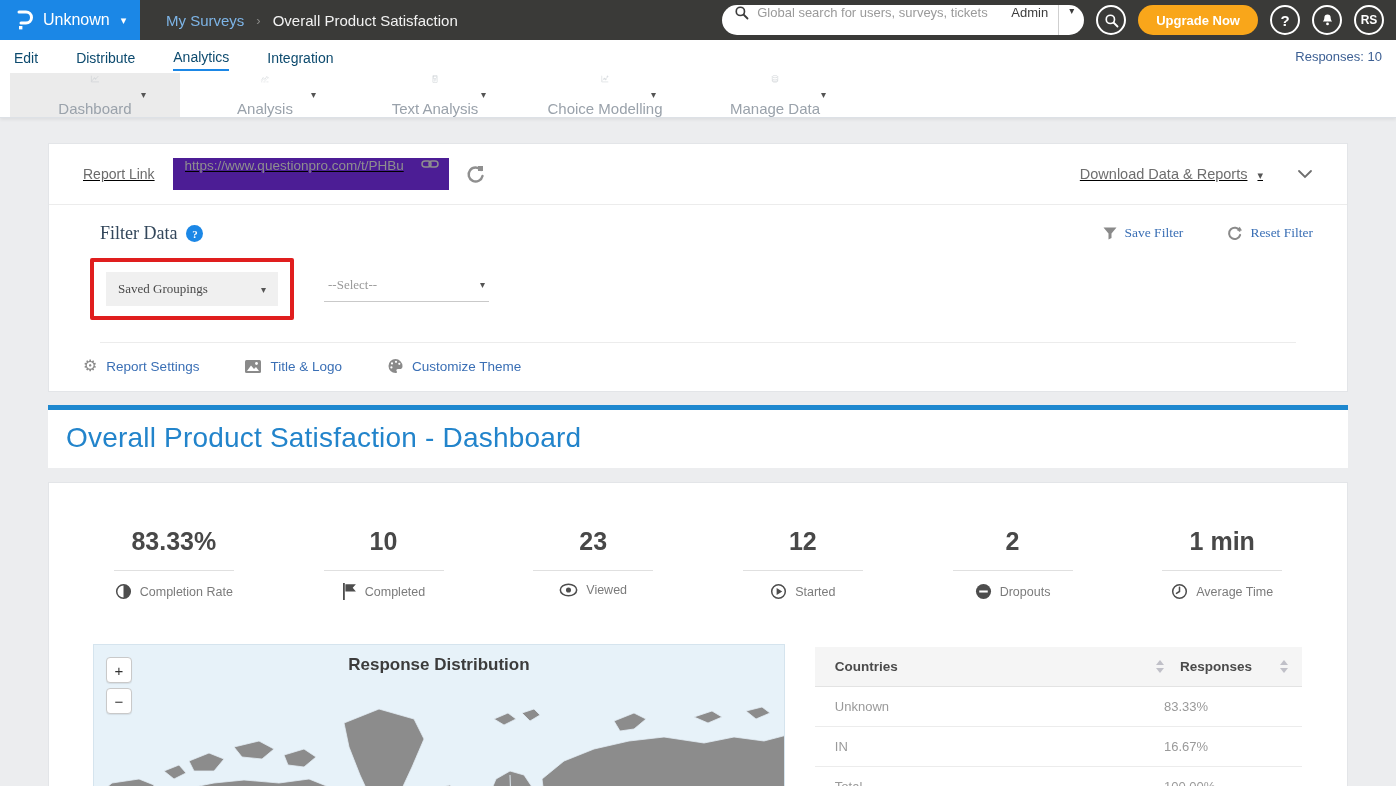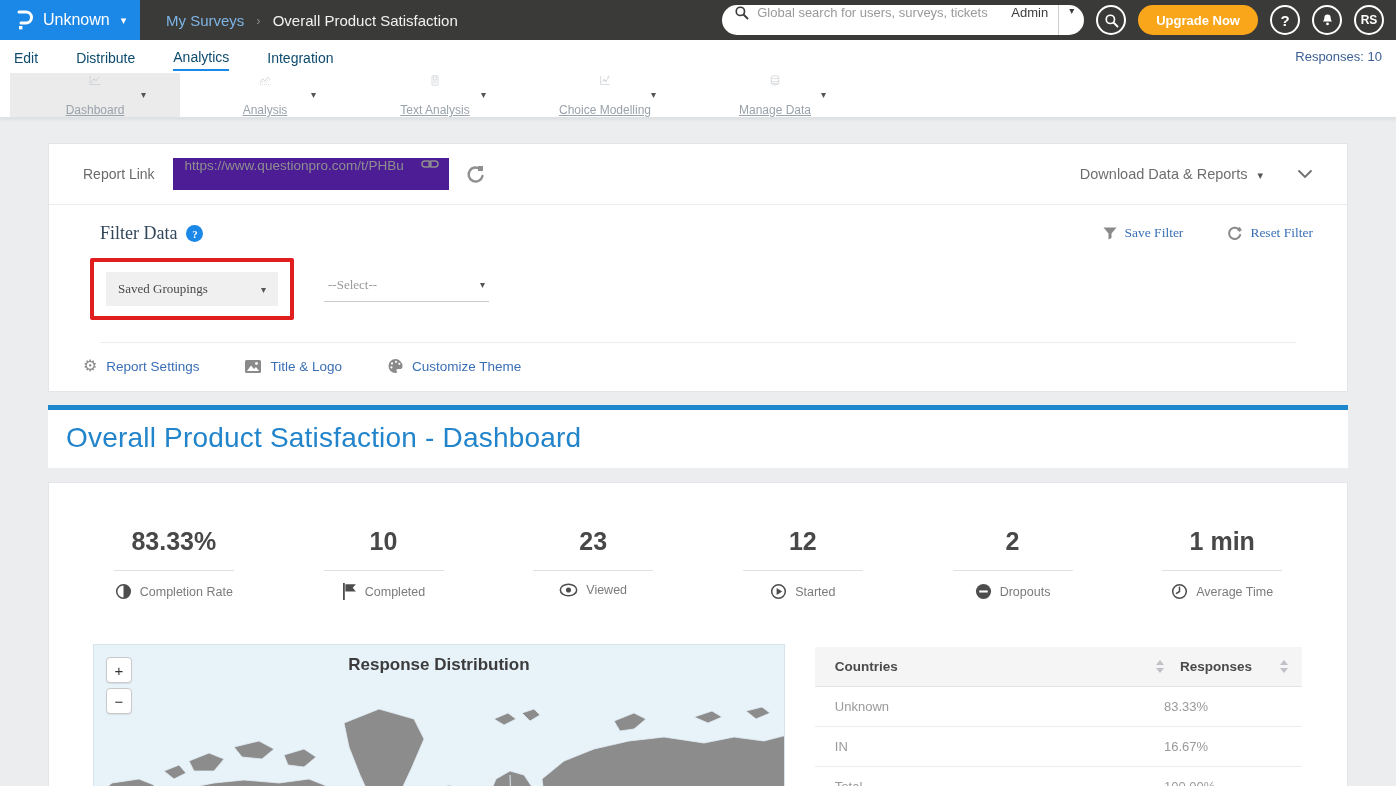--- a/index.html
+++ b/index.html
@@ -42,30 +42,30 @@
                            padding: 6px 0 4px; }
   .section-nav .nav-item.active { border-bottom: 2px solid #1b87e6; }
   .responses-count { margin-left: auto; font-size: 13px; color: #3d6094; }
 
   
   .tab-strip { display: flex; height: 45px; background: #fff; border-bottom: 1px solid #dde1e6;
                box-shadow: 0 2px 3px rgba(0,0,0,0.06); padding-left: 10px; position: relative; }
   .tool-tab { position: relative; width: 170px; display: flex; flex-direction: column; align-items: center;
               justify-content: center; cursor: pointer; padding-top: 2px; }
   .tool-tab.active { background: #ebebeb; }
-  .tool-tab .tab-label { font-size: 12px; color: #9aa2ab; margin-top: 17px; text-decoration: underline; }
+  .tool-tab .tab-label { font-size: 15px; color: #9aa2ab; margin-top: 17px; }
   .tool-tab .tab-caret { position: absolute; right: 34px; top: 16px; font-size: 10px; color: #555; }
   .tab-icon { width: 26px; height: 22px; }
 
   
   .content { padding: 25px 48px 0; }
   .card { background: #fff; border: 1px solid #e3e5e8; }
 
   
-  .report-row { display: flex; align-items: center; padding: 14px 34px; border-bottom: 1px solid #ececec; }
+  .report-row { display: flex; align-items: center; padding: 14px 34px; border-bottom: 1px solid #ececec; text-decoration: underline; }
   .report-label { font-size: 14px; color: #6b6b6b; margin-right: 18px; }
   .url-box { display: flex; align-items: flex-start; gap: 8px; background: #4c1d95; height: 32px;
              padding: 0 10px 0 12px; width: 276px; cursor: pointer; }
   .url-text { font-size: 13.5px; color: #8f8f8f; white-space: nowrap; overflow: hidden; flex: 1; }
   .share-icon-btn { margin-left: 16px; cursor: pointer; display: flex; }
   .download-group { margin-left: auto; display: flex; align-items: center; gap: 34px; }
   .download-label { display: flex; align-items: flex-end; gap: 10px; font-size: 14.5px; color: #6e6e6e; cursor: pointer; }
   .download-label .dl-caret { font-size: 11px; color: #555; }
   .collapse-chevron { cursor: pointer; display: flex; }
 

